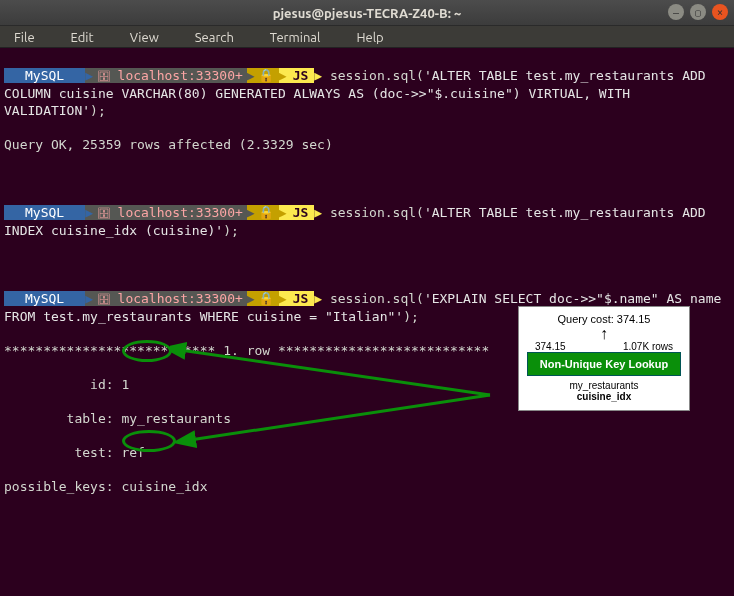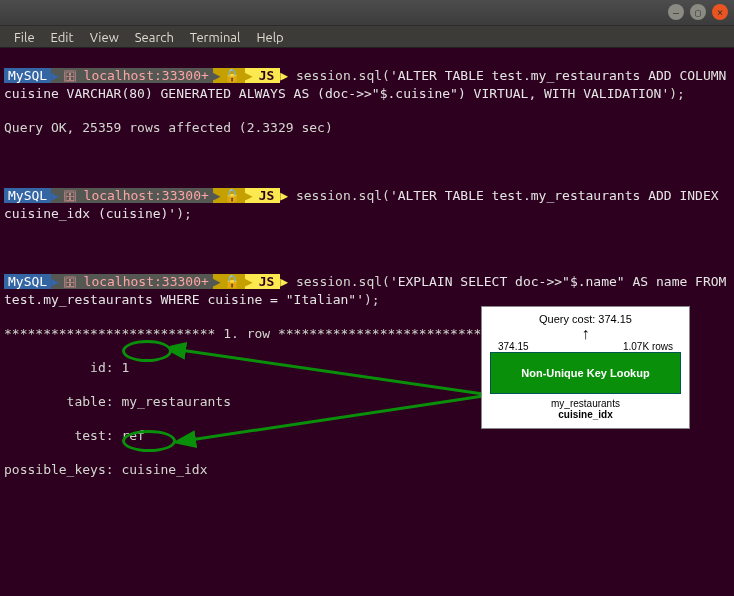--- a/index.html
+++ b/index.html
@@ -38,35 +38,35 @@
 }
 .win-min { background: #8b8b83; }
 .win-max { background: #8b8b83; }
 .win-close { background: #e95420; }
 .menubar {
   background: #3c3b37;
   height: 22px;
   display: flex;
   align-items: center;
   padding: 0 6px;
-  gap: 0;
+  gap: 20px;
   font-family: "Ubuntu", sans-serif;
   font-size: 13px;
   color: #dfdbd2;
   border-bottom: 1px solid #222;
 }
 .menu-item { padding: 2px 8px; cursor: pointer; }
 .terminal {
   padding: 2px 4px;
   line-height: 17px;
   white-space: pre;
   font-size: 13px;
 }
 .prompt-mysql {
-  background: #3465a4; color: #fff; padding: 0 4px;
+  background: #3465a4; color: #fff; padding: 0 21px;
 }
 .prompt-sep1 { color: #3465a4; background: #555753; }
 .prompt-host { background: #555753; color: #fca5a5; padding: 0 4px; }
 .prompt-sep2 { color: #555753; background: #c4a000; }
 .prompt-ssl { background: #c4a000; color: #2c001e; padding: 0 4px; }
 .prompt-sep3 { color: #c4a000; background: #fce94f; }
 .prompt-js { background: #fce94f; color: #2c001e; padding: 0 6px; font-weight: bold; }
 .prompt-sep4 { color: #fce94f; }
 .cmd { color: #d3d7cf; }
 .str { color: #e5e5e5; }
@@ -79,21 +79,21 @@
   pointer-events: none;
 }
 .arrow-svg {
   position: absolute;
   pointer-events: none;
 }
 .popup {
   position: absolute;
   right: 44px;
   top: 306px;
-  width: 209px;
+  width: 172px;
   background: #fff;
   border: 1px solid #888;
   font-family: Arial, sans-serif;
   font-size: 11px;
   color: #000;
   padding: 6px 8px 8px 8px;
   text-align: center;
 }
 .popup .qcost { font-size: 11px; margin-bottom: 4px; }
 .popup .qblock {
@@ -105,30 +105,31 @@
 }
 .popup .row1 {
   display: flex; justify-content: space-between;
   font-size: 10px; padding: 0 8px;
 }
 .popup .arrow-up {
   font-size: 16px; line-height: 10px; margin: 2px 0;
 }
 .popup .lookup {
   background: #0a8f0a; color: #fff;
-  border: 1px solid #055; padding: 14px 4px;
+  border: 1px solid #055; padding: 5px 4px;
   font-weight: bold; font-size: 11px;
 }
 .popup .tbl { font-size: 10px; margin-top: 4px; }
 .popup .idx { font-size: 10px; font-weight: bold; }
 </style>
 </head>
 <body>
 
 <div class="titlebar">
+  <span class="titlebar-text">pjesus@pjesus-TECRA-Z40-B: ~</span>
   <div class="window-controls">
     <div class="win-btn win-min">–</div>
     <div class="win-btn win-max">▢</div>
     <div class="win-btn win-close">×</div>
   </div>
 </div>
 
 <div class="menubar">
   <span class="menu-item">File</span>
   <span class="menu-item">Edit</span>

